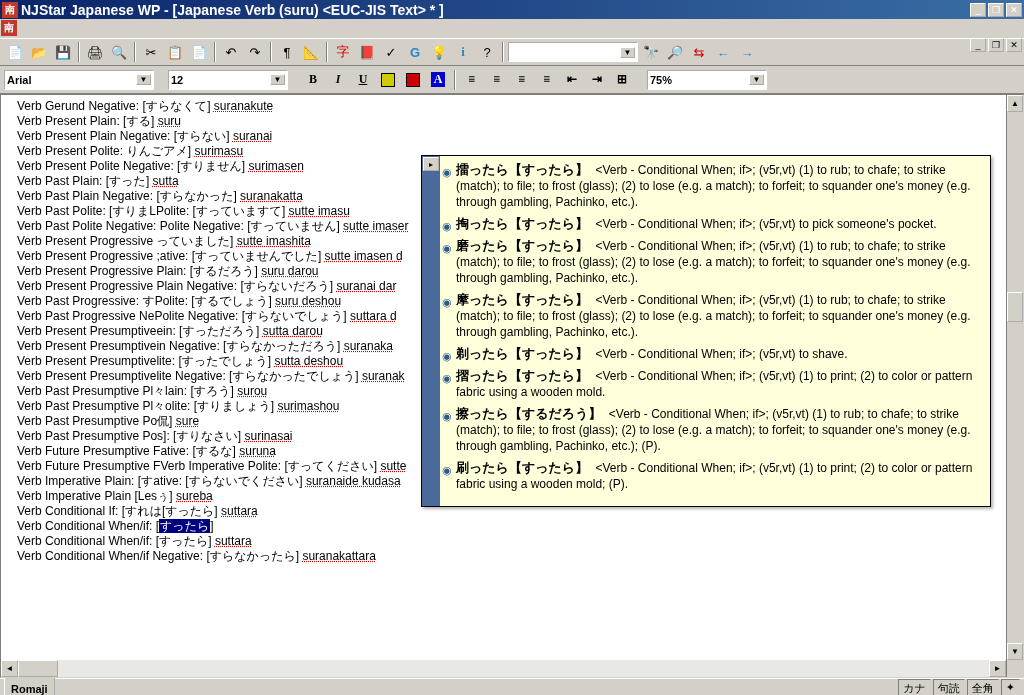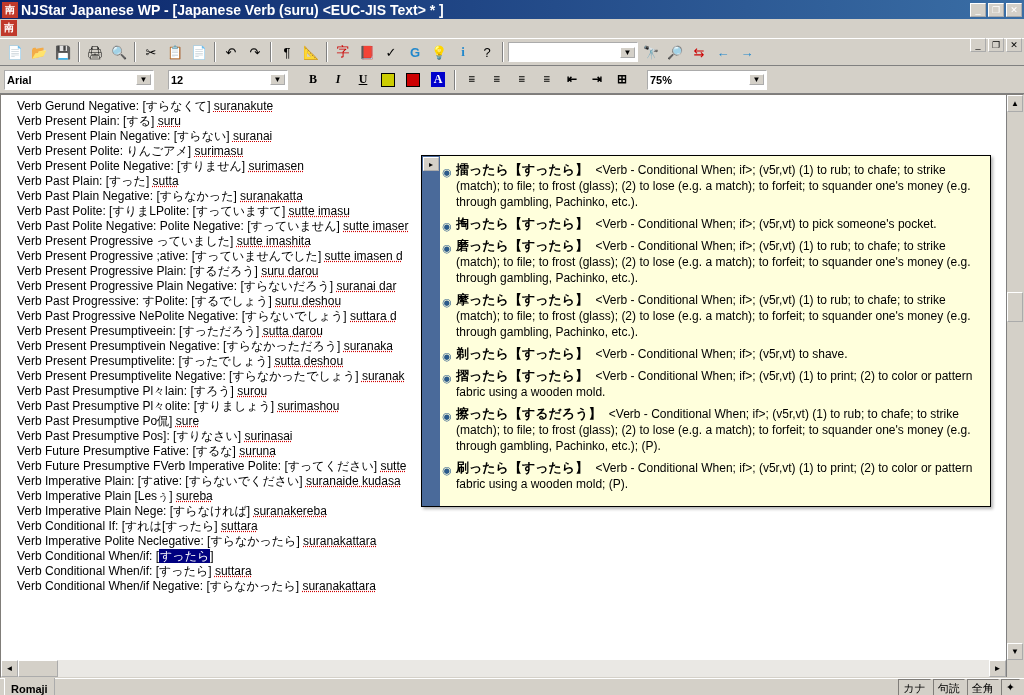--- a/index.html
+++ b/index.html
@@ -167,23 +167,21 @@
       <div class="doc-line">Verb Present Presumptivelite: [すったでしょう] <span class="romaji-underline">sutta deshou</span></div>
       <div class="doc-line">Verb Present Presumptivelite Negative: [すらなかったでしょう] <span class="romaji-underline">suranak</span></div>
       <div class="doc-line">Verb Past Presumptive Pl々lain: [すろう] <span class="romaji-underline">surou</span></div>
       <div class="doc-line">Verb Past Presumptive Pl々olite: [すりましょう] <span class="romaji-underline">surimashou</span></div>
       <div class="doc-line">Verb Past Presumptive Po侃]  <span class="romaji-underline">sure</span></div>
       <div class="doc-line">Verb Past Presumptive Pos]: [すりなさい] <span class="romaji-underline">surinasai</span></div>
       <div class="doc-line">Verb Future Presumptive Fative: [するな] <span class="romaji-underline">suruna</span></div>
       <div class="doc-line">Verb Future Presumptive FVerb Imperative Polite: [すってください] <span class="romaji-underline">sutte</span></div>
       <div class="doc-line">Verb Imperative Plain: [すative: [すらないでください] <span class="romaji-underline">suranaide kudasa</span></div>
       <div class="doc-line">Verb Imperative Plain [Lesぅ]  <span class="romaji-underline">sureba</span></div>
-      <div class="doc-line">Verb Imperative Plain Nege: [すらなければ] <span class="romaji-underline">suranakereba</span></div>
       <div class="doc-line">Verb Conditional If: [すれは[すったら] <span class="romaji-underline">suttara</span></div>
-      <div class="doc-line">Verb Imperative Polite Neclegative: [すらなかったら] <span class="romaji-underline">suranakattara</span></div>
       <div class="doc-line">Verb Conditional When/if: [<span class="highlight">すったら</span>]</div>
       <div class="doc-line">Verb Conditional When/if: [すったら] <span class="romaji-underline">suttara</span></div>
       <div class="doc-line">Verb Conditional When/if Negative: [すらなかったら] <span class="romaji-underline">suranakattara</span></div>
     </div>
 
   <div class="tooltip-popup">
     <div class="leftbar">
       <div class="lb-btn">▸</div>
     </div>
     <div class="entries" id="tooltip-entries">

